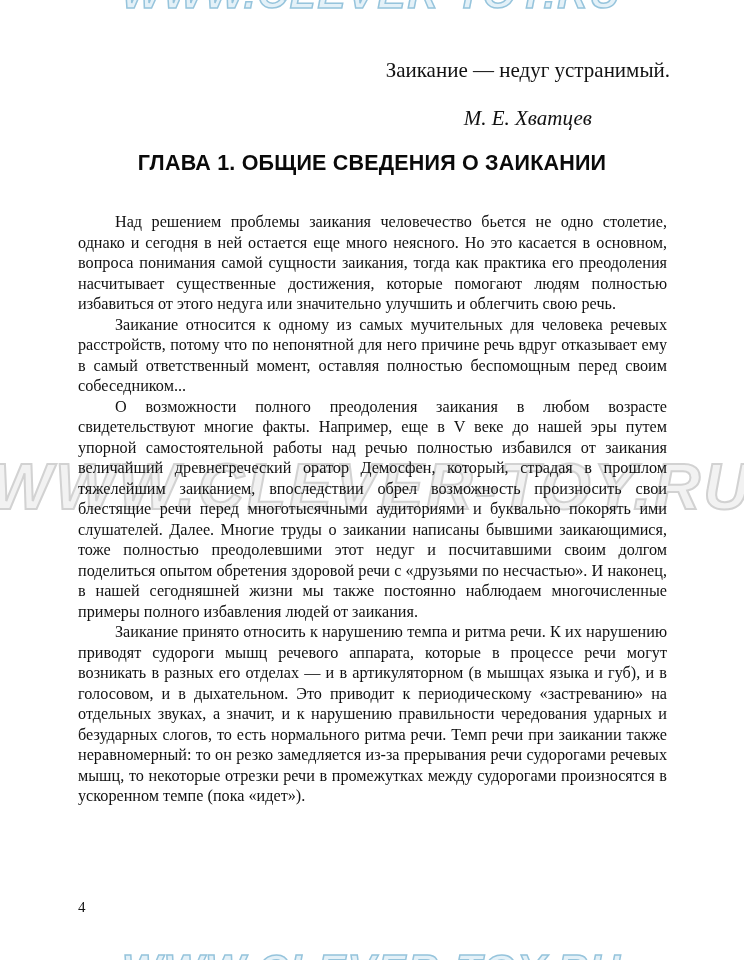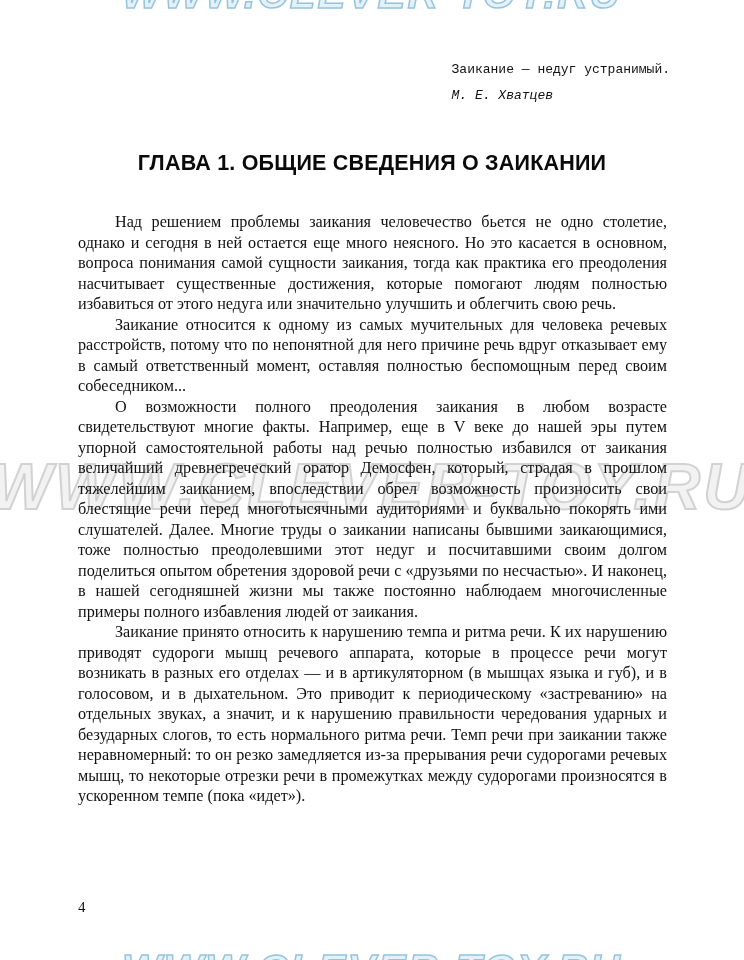--- a/index.html
+++ b/index.html
@@ -48,27 +48,26 @@
     transform: translateX(-50%);
     font-size: 42px;
     letter-spacing: 2px;
     color: #e4f1f8;
     -webkit-text-stroke: 1.5px #96c4dc;
   }
   
   .epigraph {
     position: absolute;
     top: 57px; right: 74px;
-    text-align: left;
-    font-size: 13px;
+    text-align: center;
+    font-size: 21px;
     line-height: 26px;
     z-index: 2;
-    font-family: Liberation Mono, monospace;
   }
-  .epigraph .author { font-style: italic; }
+  .epigraph .author { font-style: italic; margin-top: 22px; }
   .chapter-heading {
     position: absolute;
     top: 151px; left: 0;
     width: 744px;
     margin: 0;
     text-align: center;
     font-family: "Liberation Sans", sans-serif;
     font-weight: bold;
     font-size: 21.5px;
     letter-spacing: 0.2px;

